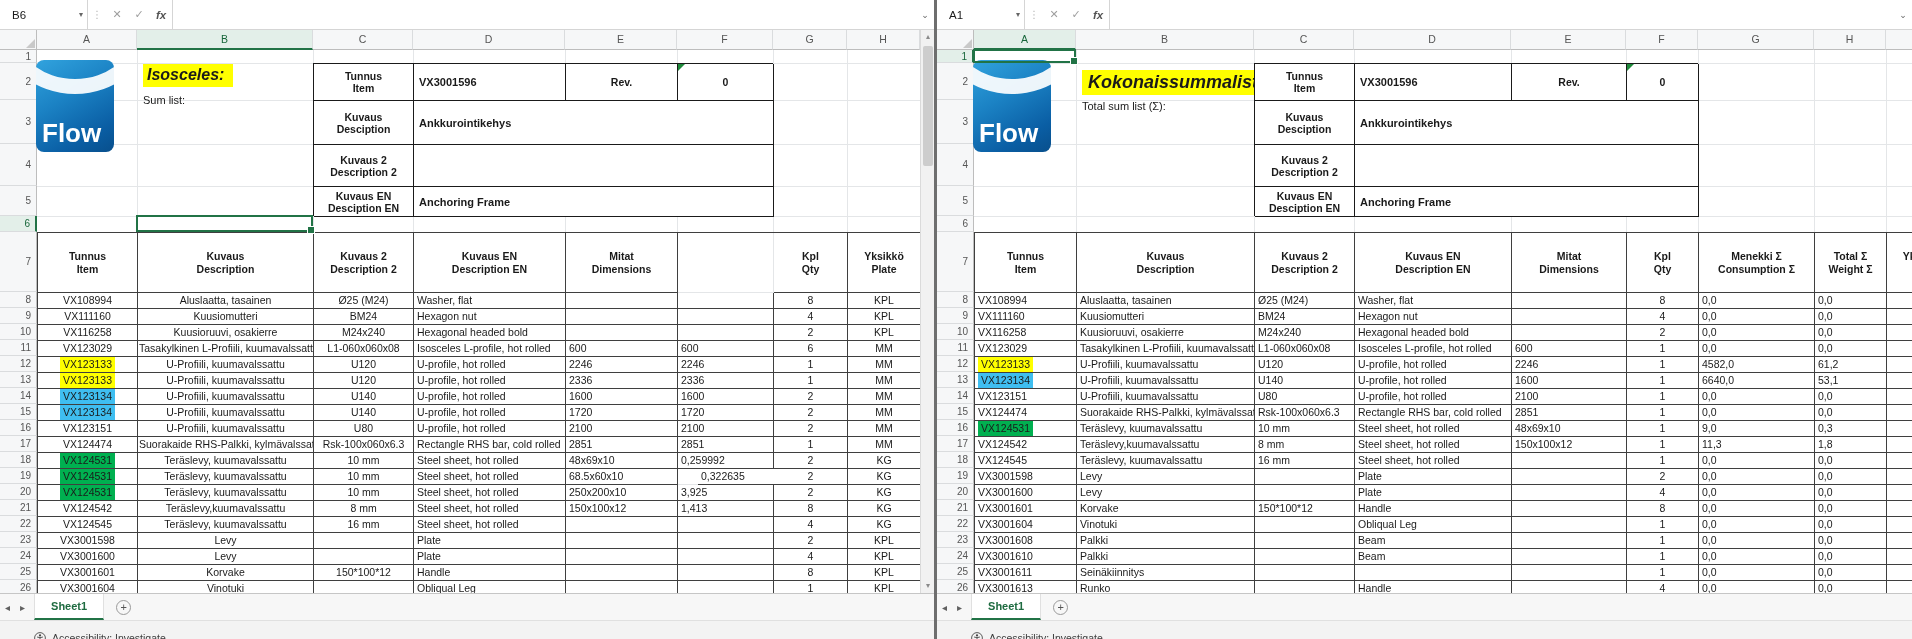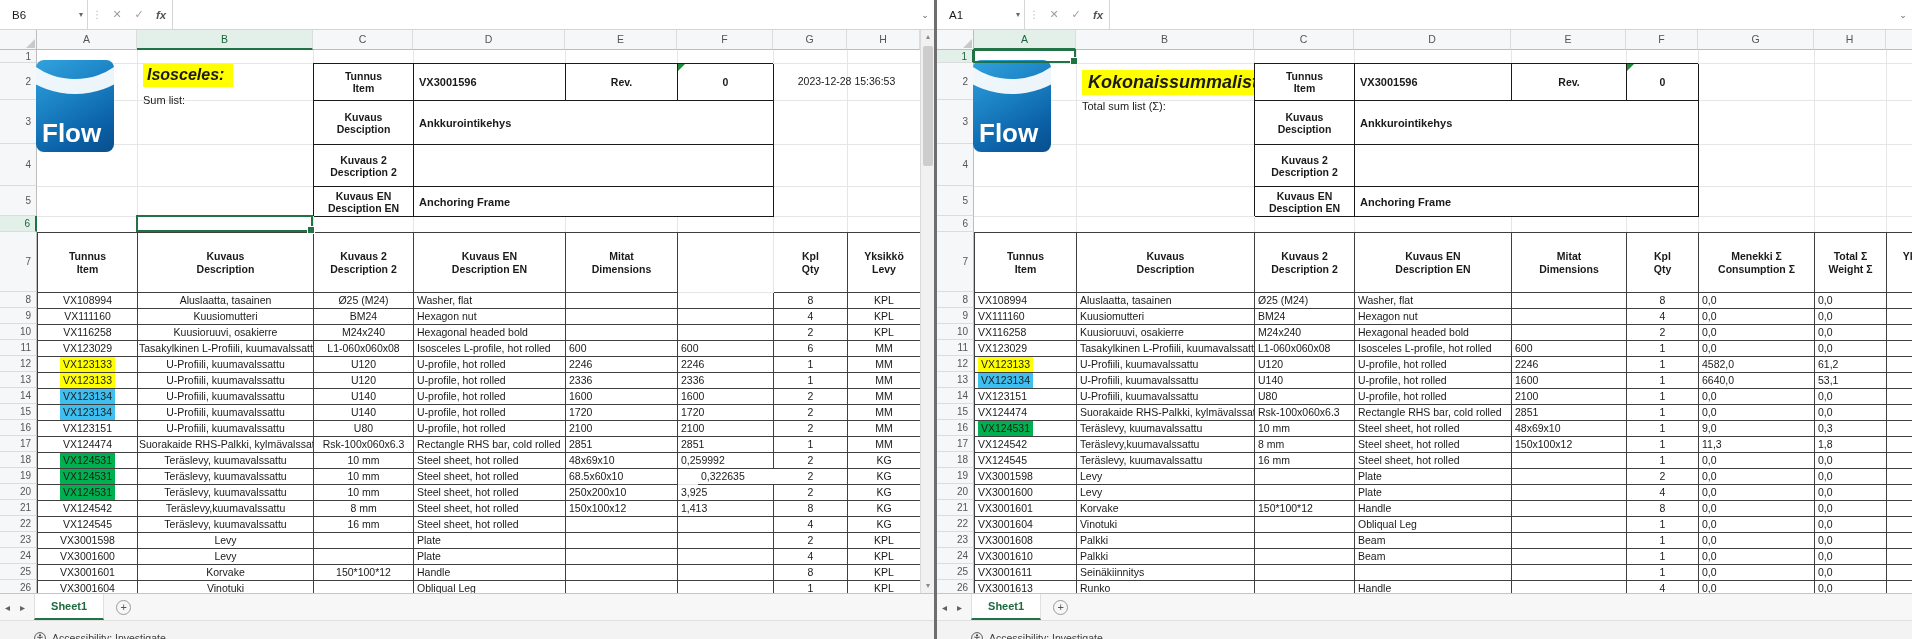--- a/index.html
+++ b/index.html
@@ -200,36 +200,35 @@
         <div class="ibc iblbl" style="left: 0px; top: 37px; width: 100px; height: 44px;">Kuvaus
 Desciption</div>
         <div class="ibc ibval" style="left: 100px; top: 37px; width: 360px; height: 44px;">Ankkurointikehys</div>
         <div class="ibc iblbl" style="left: 0px; top: 81px; width: 100px; height: 42px;">Kuvaus 2
 Description 2</div>
         <div class="ibc ibval" style="left: 100px; top: 81px; width: 360px; height: 42px;"></div>
         <div class="ibc iblbl" style="left: 0px; top: 123px; width: 100px; height: 30px;">Kuvaus EN
 Desciption EN</div>
         <div class="ibc ibval" style="left: 100px; top: 123px; width: 360px; height: 30px;">Anchoring Frame</div>
       </div>
-      <div class="datecell" style="left: 773px; top: 33px; width: 147px; height: 37px; line-height: 37px;">2023-12-28 15:36:53</div>
       <div class="tbl" style="left: 37px; top: 202px; width: 883px; height: 364px;">
         <div class="thc" style="left: 0px; top: 0px; width: 100px; height: 60px;">Tunnus
 Item</div>
         <div class="thc" style="left: 100px; top: 0px; width: 176px; height: 60px;">Kuvaus
 Description</div>
         <div class="thc" style="left: 276px; top: 0px; width: 100px; height: 60px;">Kuvaus 2
 Description 2</div>
         <div class="thc" style="left: 376px; top: 0px; width: 152px; height: 60px;">Kuvaus EN
 Description EN</div>
         <div class="thc" style="left: 528px; top: 0px; width: 112px; height: 60px;">Mitat
 Dimensions</div>
         <div class="thc" style="left: 736px; top: 0px; width: 74px; height: 60px;">Kpl
 Qty</div>
         <div class="thc" style="left: 810px; top: 0px; width: 73px; height: 60px;">Yksikkö
-Levy</div>
+Plate</div>
         <div class="tdc ac" style="left: 0px; top: 60px; width: 100px; height: 16px;">VX108994</div>
         <div class="tdc ac" style="left: 100px; top: 60px; width: 176px; height: 16px;">Aluslaatta, tasainen</div>
         <div class="tdc ac" style="left: 276px; top: 60px; width: 100px; height: 16px;">Ø25 (M24)</div>
         <div class="tdc al" style="left: 376px; top: 60px; width: 152px; height: 16px;">Washer, flat</div>
         <div class="tdc al" style="left: 528px; top: 60px; width: 112px; height: 16px;"></div>
         <div class="tdc al" style="left: 640px; top: 60px; width: 96px; height: 16px;"></div>
         <div class="tdc ac" style="left: 736px; top: 60px; width: 74px; height: 16px;">8</div>
         <div class="tdc ac" style="left: 810px; top: 60px; width: 73px; height: 16px;">KPL</div>
         <div class="tdc ac" style="left: 0px; top: 76px; width: 100px; height: 16px;">VX111160</div>
         <div class="tdc ac" style="left: 100px; top: 76px; width: 176px; height: 16px;">Kuusiomutteri</div>

